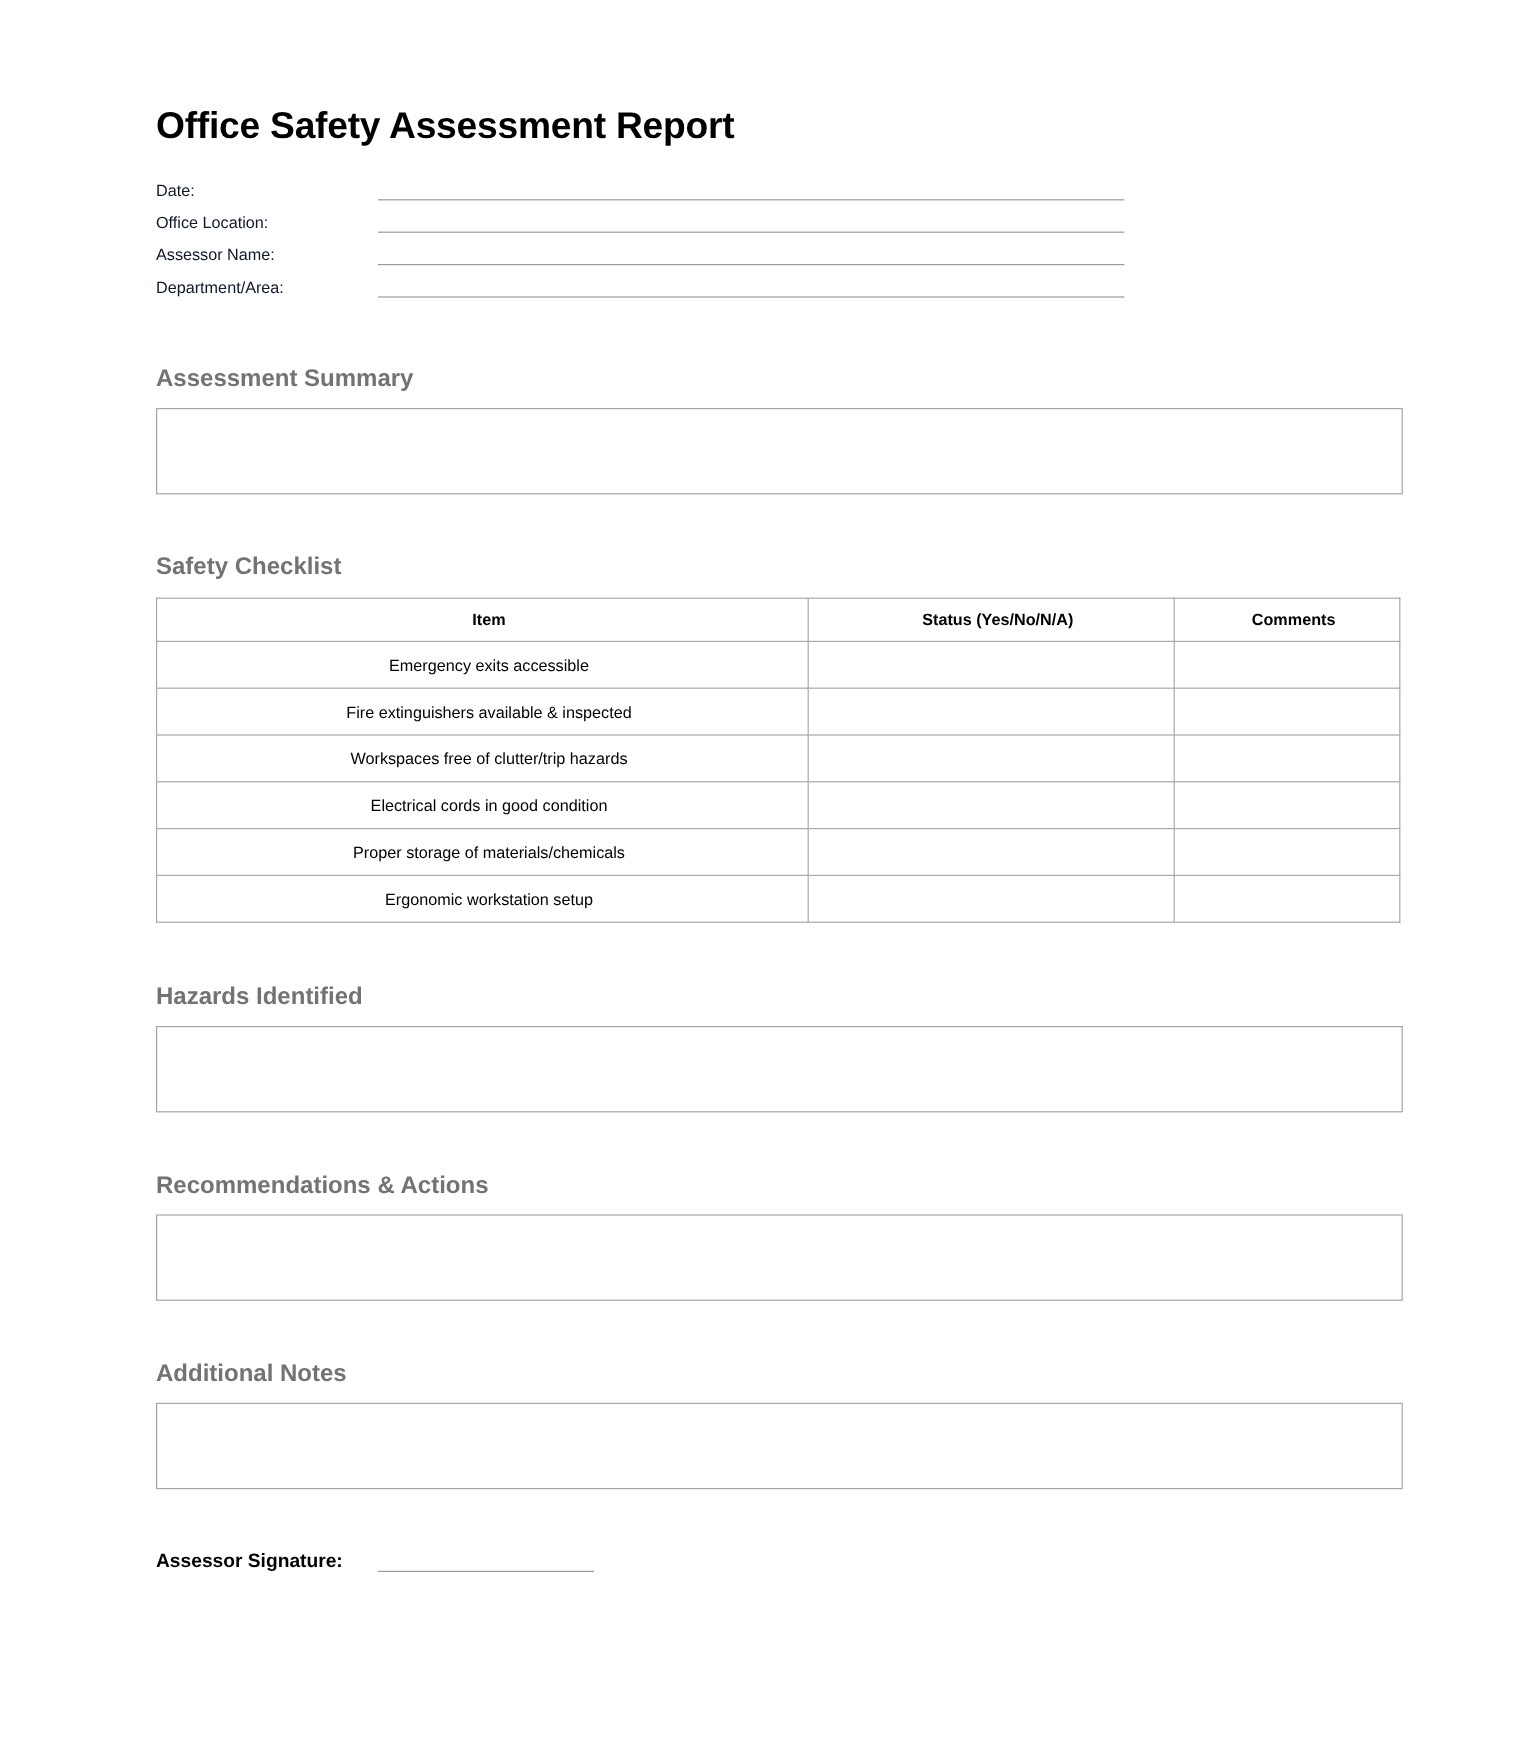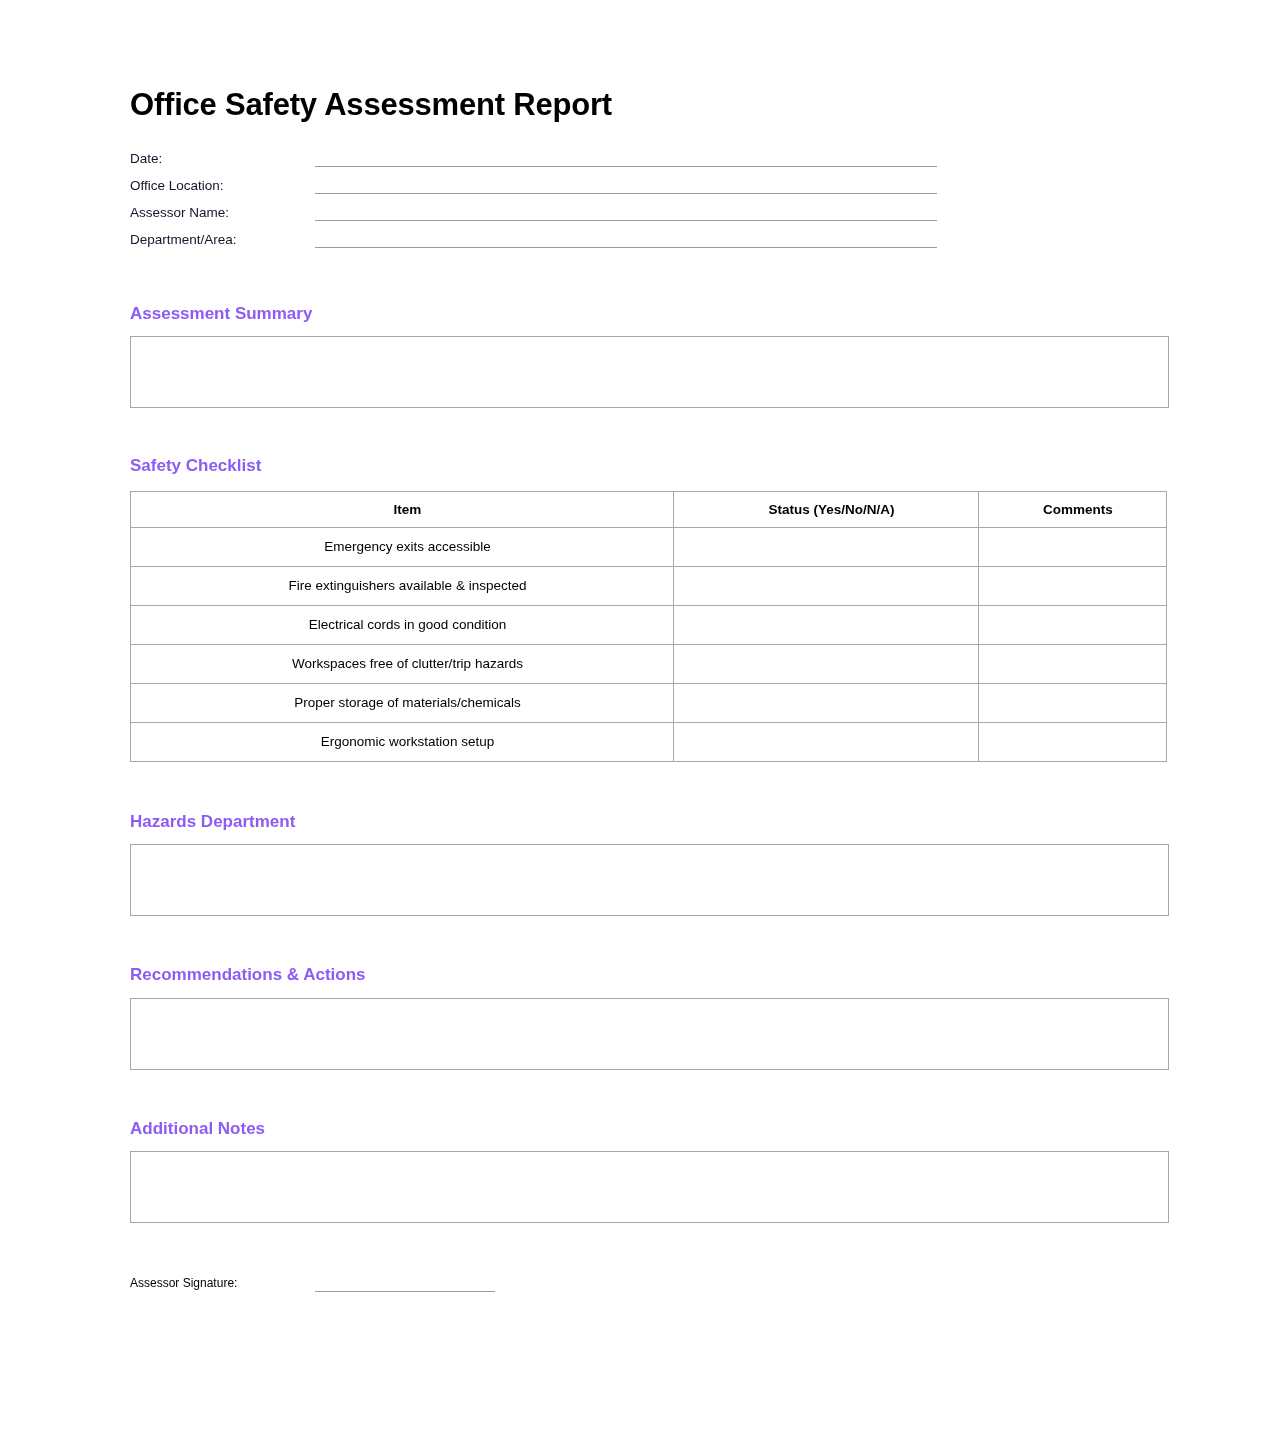--- a/index.html
+++ b/index.html
@@ -62,23 +62,23 @@
     flex: 0 0 622px;
     width: 622px;
     height: 1px;
     background: #9a9a9a;
     align-self: flex-end;
     margin-bottom: 5px;
   }
 
   
   .section-heading {
-    font-size: 17px;
-    font-weight: bold;
-    color: #8b5cf6;
+    font-size: 20px;
+    font-weight: bold;
+    color: #737373;
     margin: 0;
     line-height: 1.2;
   }
 
   .sec-summary   { margin-top: 51px; }
   .sec-checklist { margin-top: 48px; }
   .sec-hazards   { margin-top: 50px; }
   .sec-recs      { margin-top: 49px; }
   .sec-notes     { margin-top: 49px; }
 
@@ -124,23 +124,24 @@
   
   .signature {
     margin-top: 47px;
     display: flex;
     align-items: baseline;
     height: 27px;
   }
   .signature-label {
     width: 185px;
     flex: 0 0 185px;
-    font-size: 12px;
+    font-size: 16px;
     line-height: 27px;
     white-space: nowrap;
+    font-weight: bold;
   }
   .signature-line {
     flex: 0 0 180px;
     width: 180px;
     height: 1px;
     background: #9a9a9a;
     align-self: flex-end;
     margin-bottom: 5px;
   }
 </style>
@@ -194,43 +195,43 @@
           <td>Emergency exits accessible</td>
           <td></td>
           <td></td>
         </tr>
         <tr>
           <td>Fire extinguishers available &amp; inspected</td>
           <td></td>
           <td></td>
         </tr>
         <tr>
+          <td>Workspaces free of clutter/trip hazards</td>
+          <td></td>
+          <td></td>
+        </tr>
+        <tr>
           <td>Electrical cords in good condition</td>
-          <td></td>
-          <td></td>
-        </tr>
-        <tr>
-          <td>Workspaces free of clutter/trip hazards</td>
           <td></td>
           <td></td>
         </tr>
         <tr>
           <td>Proper storage of materials/chemicals</td>
           <td></td>
           <td></td>
         </tr>
         <tr>
           <td>Ergonomic workstation setup</td>
           <td></td>
           <td></td>
         </tr>
       </tbody>
     </table>
 
-    <h2 class="section-heading sec-hazards">Hazards Department</h2>
+    <h2 class="section-heading sec-hazards">Hazards Identified</h2>
     <div class="textbox"></div>
 
     <h2 class="section-heading sec-recs">Recommendations &amp; Actions</h2>
     <div class="textbox"></div>
 
     <h2 class="section-heading sec-notes">Additional Notes</h2>
     <div class="textbox"></div>
 
     <div class="signature">
       <span class="signature-label">Assessor Signature:</span>

